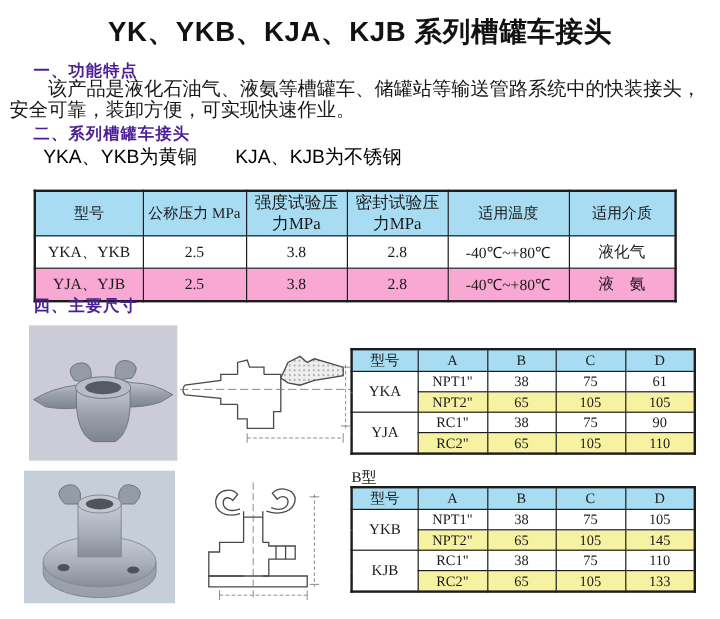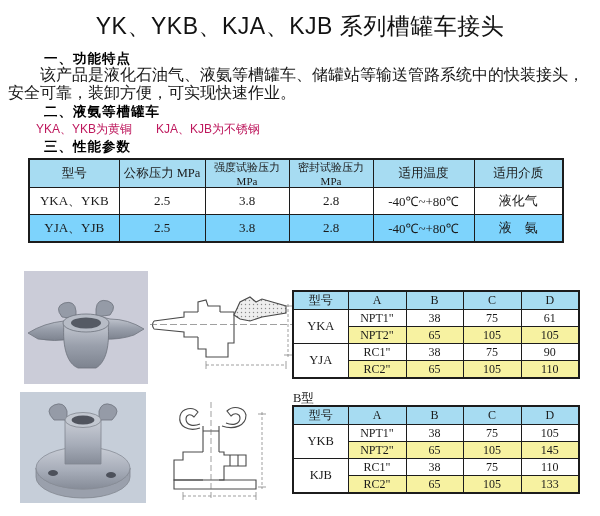--- a/index.html
+++ b/index.html
@@ -3,51 +3,51 @@
 <meta charset="utf-8">
 <style>
   html,body{margin:0;padding:0;background:#ffffff;}
   #page{
     position:relative;width:600px;height:516px;background:#fff;overflow:hidden;
     font-family:"Liberation Sans",sans-serif;color:#1a1a1a;
   }
   
   .page-title{
     position:absolute;top:11px;left:0;width:600px;text-align:center;
-    font-size:23px;font-weight:normal;color:#121212;letter-spacing:.5px;
+    font-size:23px;font-weight:bold;color:#121212;letter-spacing:.5px;
   }
   .sec-heading{
-    position:absolute;left:44px;font-size:13.5px;font-weight:bold;color:#000000;
+    position:absolute;left:28px;font-size:13.5px;font-weight:bold;color:#4c1d95;
     letter-spacing:1px;white-space:pre;
   }
   #h-features{top:50px}
   #h-materials{top:103px}
   #h-performance{top:138px}
   #h-dimensions{top:246px}
   .body-para{
     position:absolute;left:8px;top:66px;width:578px;font-size:16px;line-height:18px;
     text-indent:2em;color:#161616;
   }
   .materials-line{
-    position:absolute;left:36px;top:121px;font-size:12px;color:#be185d;white-space:pre;
+    position:absolute;left:36px;top:121px;font-size:16px;color:#000000;white-space:pre;
   }
   
   table{border-collapse:collapse;table-layout:fixed;border-radius:12px;}
   .perf-table{
     position:absolute;left:28px;top:158px;width:534px;
     border:2px solid #1c1c1c;
     font-family:"Liberation Serif",serif;
   }
   .perf-table th,.perf-table td{
     border:1px solid #1c1c1c;text-align:center;vertical-align:middle;padding:0;
   }
   .perf-table th{height:26px;background:#a7dcf2;font-size:12.5px;font-weight:normal;}
-  .perf-table th.small{font-size:11px;}
+  .perf-table th.small{font-size:14px;}
   .perf-table td{height:26px;font-size:13px;margin-top:35px;}
-  tr.row-yellow td{background:#7dd3fc;}
+  tr.row-yellow td{background:#f9a8d4;}
   .dim-label{
     position:absolute;font-family:"Liberation Serif",serif;font-size:12.5px;color:#222;
   }
   #label-a{left:293px;top:292px}
   #label-b{left:293px;top:390px}
   .dim-table{
     position:absolute;left:292px;width:286px;border:2px solid #1c1c1c;
     font-family:"Liberation Serif",serif;
   }
   #table-a{top:290px}
@@ -70,24 +70,23 @@
 </head>
 <body>
 
 <div id="page">
 
   <div class="page-title">YK、YKB、KJA、KJB 系列槽罐车接头</div>
 
   <div class="sec-heading" id="h-features">一、功能特点</div>
   <div class="body-para">该产品是液化石油气、液氨等槽罐车、储罐站等输送管路系统中的快装接头，安全可靠，装卸方便，可实现快速作业。</div>
 
-  <div class="sec-heading" id="h-materials">二、液氨等槽罐车</div>
+  <div class="sec-heading" id="h-materials">二、系列槽罐车接头</div>
   <div class="materials-line">YKA、YKB为黄铜　　KJA、KJB为不锈钢</div>
 
-  <div class="sec-heading" id="h-performance">三、性能参数</div>
 
   <table class="perf-table">
     <colgroup>
         <col style="width:90px">
         <col style="width:86px">
         <col style="width:84px">
         <col style="width:84px">
         <col style="width:101px">
         <col style="width:89px">
       </colgroup>
@@ -112,20 +111,21 @@
       <td>YJA、YJB</td>
       <td>2.5</td>
       <td>3.8</td>
       <td>2.8</td>
       <td>-40℃~+80℃</td>
       <td>液　氨</td>
     </tr>
   </tbody>
     </table>
 
+  <div class="sec-heading" id="h-dimensions">四、主要尺寸</div>
 
   <div class="fig" id="photo-a">
     <svg viewBox="0 0 124 113">
       <defs>
         <linearGradient id="metA" x1="0" y1="0" x2="0" y2="1">
           <stop offset="0" stop-color="#c6cad3"></stop>
             <stop offset="0.5" stop-color="#9aa0ac"></stop>
             <stop offset="1" stop-color="#7d838f"></stop>
         </linearGradient>
       </defs>

